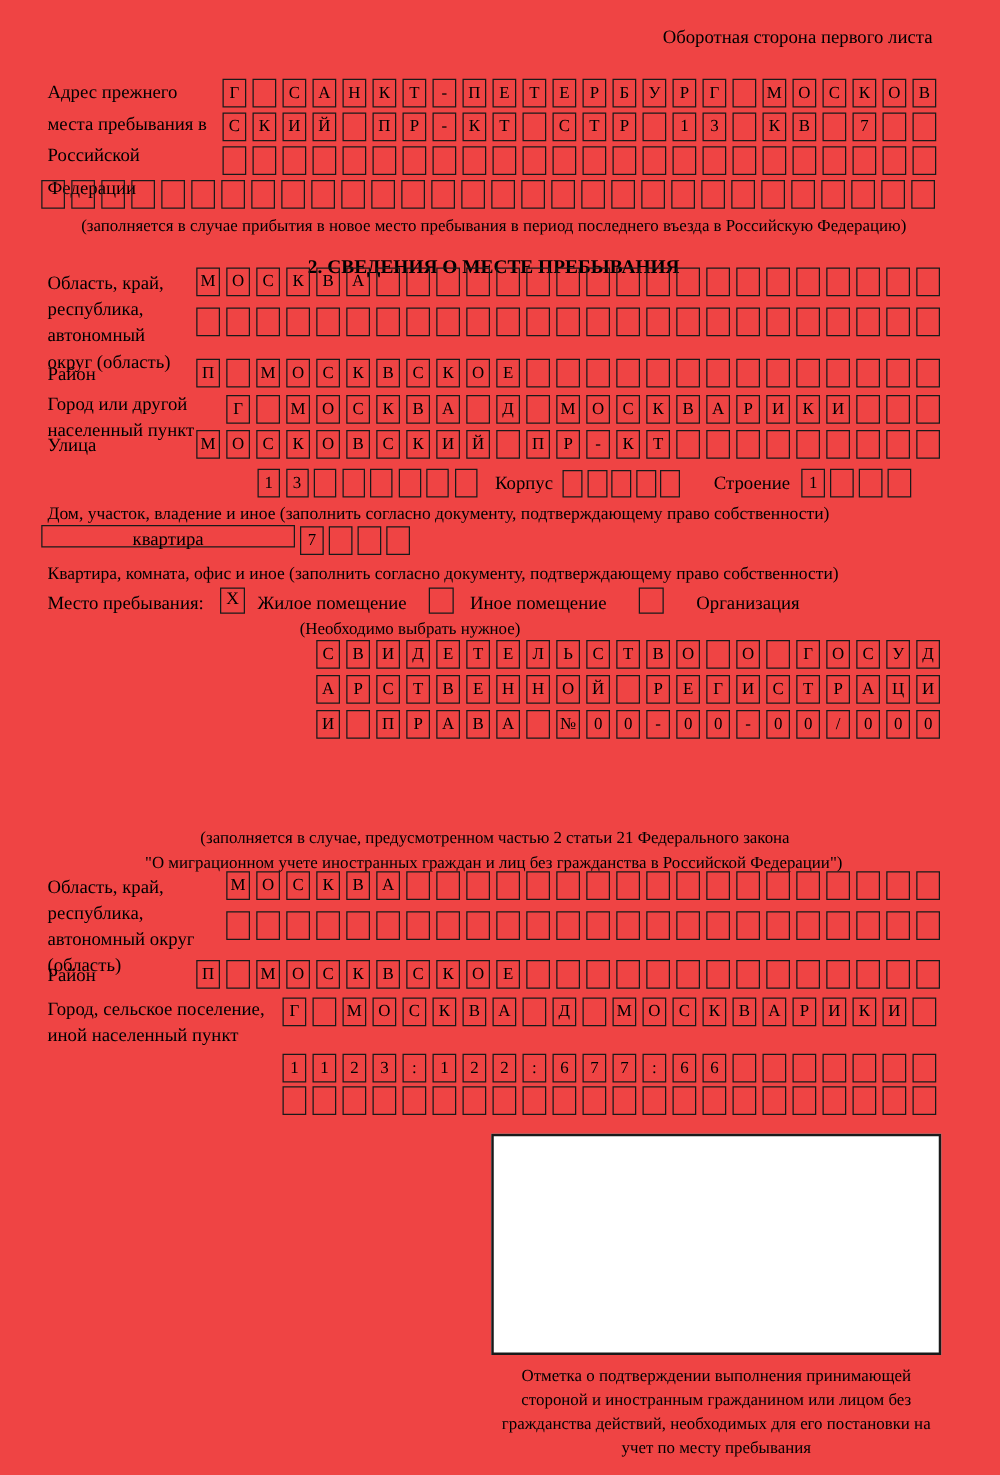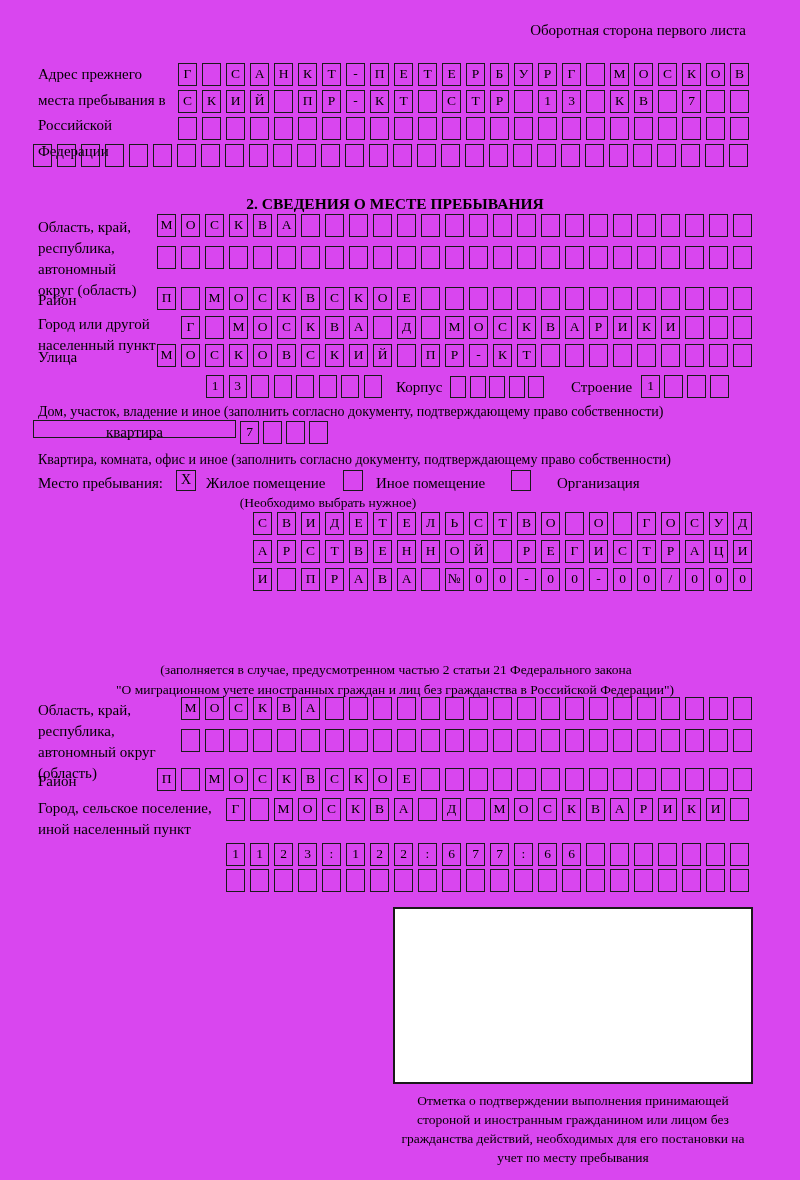--- a/index.html
+++ b/index.html
@@ -1,16 +1,16 @@
 <!DOCTYPE html>
 <html><head>
 <meta charset="utf-8">
 <style>
   html,body{margin:0;padding:0;background:#fff;}
-  .page{position:relative;width:800px;height:1180px;background:#d946ef;color:#000;
+  .page{position:relative;width:800px;height:1180px;background:#ef4444;color:#000;
         font-family:"Liberation Serif","DejaVu Serif",serif;overflow:hidden;}
   .abs{position:absolute;}
   .lbl{font-size:15px;line-height:21px;}
   .note{font-size:13.5px;line-height:17px;}
   .note2{font-size:14px;line-height:17px;}
   .title{font-weight:bold;font-size:15.5px;text-align:center;}
   .ctr{text-align:center;}
   .boxrow{white-space:nowrap;height:23px;}
   .cell{display:inline-block;box-sizing:border-box;width:19px;height:23px;border:1.5px solid #1a1a1a;
         margin-right:5px;text-align:center;font-size:13.5px;line-height:20px;vertical-align:top;
@@ -28,22 +28,23 @@
 
 <div class="page">
 
   <div class="abs lbl" style="left:400px;top:20px;width:346px;text-align:right;">Оборотная сторона первого листа</div>
 
   <div class="abs lbl" style="left:38px;top:62px;width:140px;line-height:25.5px;">Адрес прежнего места пребывания в Российской Федерации</div>
   <div class="abs boxrow" style="left:178px;top:63px;"><span class="cell">Г</span><span class="cell"></span><span class="cell">С</span><span class="cell">А</span><span class="cell">Н</span><span class="cell">К</span><span class="cell">Т</span><span class="cell">-</span><span class="cell">П</span><span class="cell">Е</span><span class="cell">Т</span><span class="cell">Е</span><span class="cell">Р</span><span class="cell">Б</span><span class="cell">У</span><span class="cell">Р</span><span class="cell">Г</span><span class="cell"></span><span class="cell">М</span><span class="cell">О</span><span class="cell">С</span><span class="cell">К</span><span class="cell">О</span><span class="cell">В</span></div>
   <div class="abs boxrow" style="left:178px;top:90px;"><span class="cell">С</span><span class="cell">К</span><span class="cell">И</span><span class="cell">Й</span><span class="cell"></span><span class="cell">П</span><span class="cell">Р</span><span class="cell">-</span><span class="cell">К</span><span class="cell">Т</span><span class="cell"></span><span class="cell">С</span><span class="cell">Т</span><span class="cell">Р</span><span class="cell"></span><span class="cell">1</span><span class="cell">3</span><span class="cell"></span><span class="cell">К</span><span class="cell">В</span><span class="cell"></span><span class="cell">7</span><span class="cell"></span><span class="cell"></span></div>
   <div class="abs boxrow" style="left:178px;top:117px;"><span class="cell"></span><span class="cell"></span><span class="cell"></span><span class="cell"></span><span class="cell"></span><span class="cell"></span><span class="cell"></span><span class="cell"></span><span class="cell"></span><span class="cell"></span><span class="cell"></span><span class="cell"></span><span class="cell"></span><span class="cell"></span><span class="cell"></span><span class="cell"></span><span class="cell"></span><span class="cell"></span><span class="cell"></span><span class="cell"></span><span class="cell"></span><span class="cell"></span><span class="cell"></span><span class="cell"></span></div>
   <div class="abs boxrow" style="left:33px;top:144px;"><span class="cell"></span><span class="cell"></span><span class="cell"></span><span class="cell"></span><span class="cell"></span><span class="cell"></span><span class="cell"></span><span class="cell"></span><span class="cell"></span><span class="cell"></span><span class="cell"></span><span class="cell"></span><span class="cell"></span><span class="cell"></span><span class="cell"></span><span class="cell"></span><span class="cell"></span><span class="cell"></span><span class="cell"></span><span class="cell"></span><span class="cell"></span><span class="cell"></span><span class="cell"></span><span class="cell"></span><span class="cell"></span><span class="cell"></span><span class="cell"></span><span class="cell"></span><span class="cell"></span><span class="cell"></span></div>
+  <div class="abs note ctr" style="left:30px;top:172px;width:730px;">(заполняется в случае прибытия в новое место пребывания в период последнего въезда в Российскую Федерацию)</div>
 
-  <div class="abs title" style="left:33px;top:195px;width:724px;">2. СВЕДЕНИЯ О МЕСТЕ ПРЕБЫВАНИЯ</div>
+  <div class="abs title" style="left:33px;top:205px;width:724px;">2. СВЕДЕНИЯ О МЕСТЕ ПРЕБЫВАНИЯ</div>
 
   <div class="abs lbl" style="left:38px;top:217px;width:112px;">Область, край, республика, автономный округ (область)</div>
   <div class="abs boxrow" style="left:157px;top:214px;"><span class="cell">М</span><span class="cell">О</span><span class="cell">С</span><span class="cell">К</span><span class="cell">В</span><span class="cell">А</span><span class="cell"></span><span class="cell"></span><span class="cell"></span><span class="cell"></span><span class="cell"></span><span class="cell"></span><span class="cell"></span><span class="cell"></span><span class="cell"></span><span class="cell"></span><span class="cell"></span><span class="cell"></span><span class="cell"></span><span class="cell"></span><span class="cell"></span><span class="cell"></span><span class="cell"></span><span class="cell"></span><span class="cell"></span></div>
   <div class="abs boxrow" style="left:157px;top:246px;"><span class="cell"></span><span class="cell"></span><span class="cell"></span><span class="cell"></span><span class="cell"></span><span class="cell"></span><span class="cell"></span><span class="cell"></span><span class="cell"></span><span class="cell"></span><span class="cell"></span><span class="cell"></span><span class="cell"></span><span class="cell"></span><span class="cell"></span><span class="cell"></span><span class="cell"></span><span class="cell"></span><span class="cell"></span><span class="cell"></span><span class="cell"></span><span class="cell"></span><span class="cell"></span><span class="cell"></span><span class="cell"></span></div>
 
   <div class="abs lbl" style="left:38px;top:290px;">Район</div>
   <div class="abs boxrow" style="left:157px;top:287px;"><span class="cell">П</span><span class="cell"></span><span class="cell">М</span><span class="cell">О</span><span class="cell">С</span><span class="cell">К</span><span class="cell">В</span><span class="cell">С</span><span class="cell">К</span><span class="cell">О</span><span class="cell">Е</span><span class="cell"></span><span class="cell"></span><span class="cell"></span><span class="cell"></span><span class="cell"></span><span class="cell"></span><span class="cell"></span><span class="cell"></span><span class="cell"></span><span class="cell"></span><span class="cell"></span><span class="cell"></span><span class="cell"></span><span class="cell"></span></div>
 
   <div class="abs lbl" style="left:38px;top:314px;width:145px;line-height:20.5px;">Город или другой населенный пункт</div>
   <div class="abs boxrow" style="left:181px;top:316px;"><span class="cell">Г</span><span class="cell"></span><span class="cell">М</span><span class="cell">О</span><span class="cell">С</span><span class="cell">К</span><span class="cell">В</span><span class="cell">А</span><span class="cell"></span><span class="cell">Д</span><span class="cell"></span><span class="cell">М</span><span class="cell">О</span><span class="cell">С</span><span class="cell">К</span><span class="cell">В</span><span class="cell">А</span><span class="cell">Р</span><span class="cell">И</span><span class="cell">К</span><span class="cell">И</span><span class="cell"></span><span class="cell"></span><span class="cell"></span></div>

